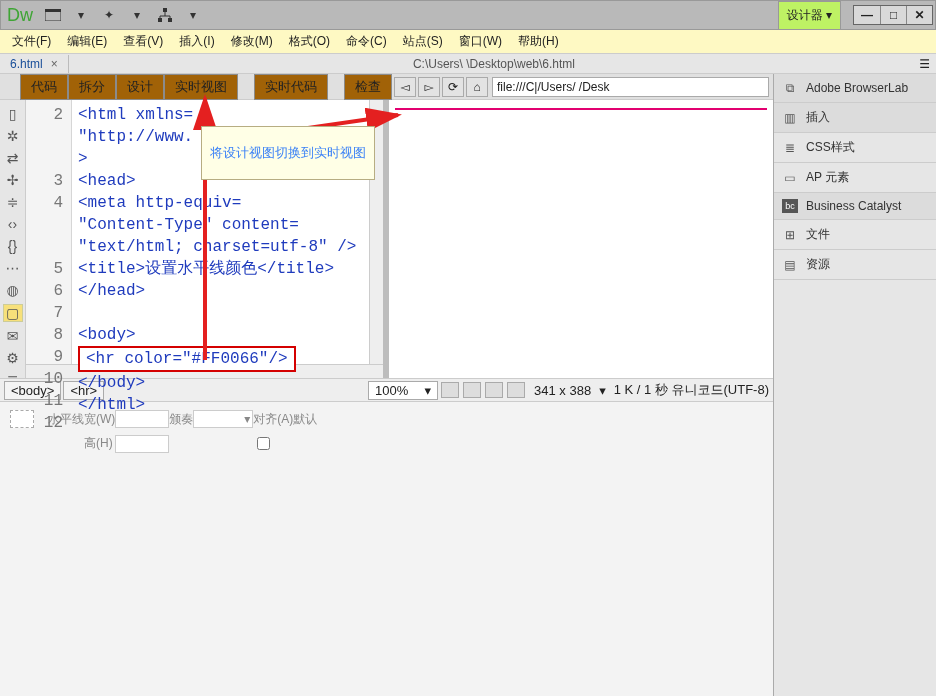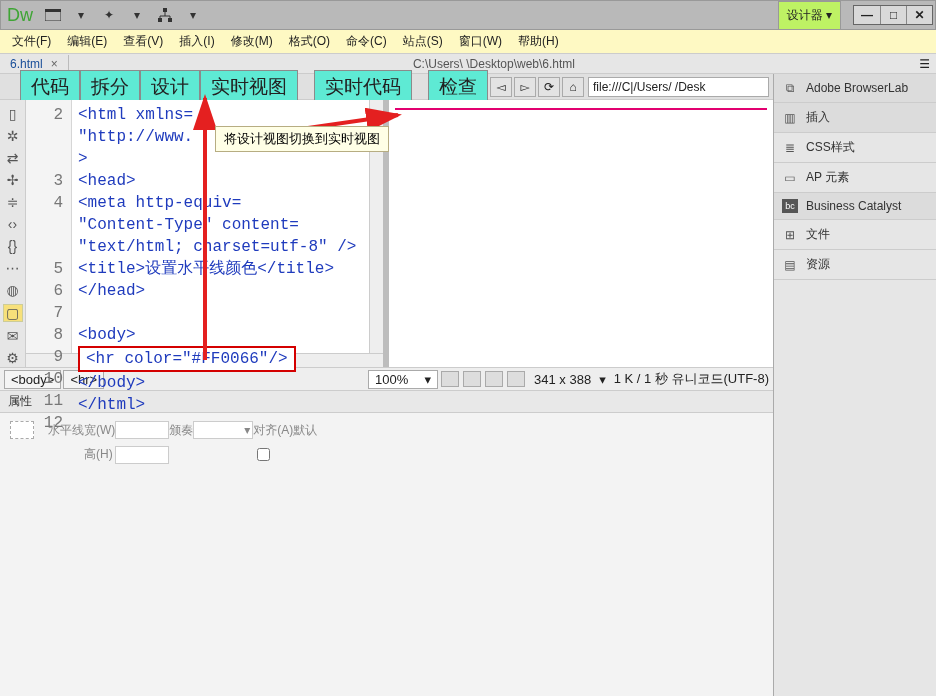--- a/index.html
+++ b/index.html
@@ -20,21 +20,21 @@
 .tabbar{height:20px;display:flex;align-items:center;background:#e6e6e6;border-bottom:1px solid #ccc}
 .tab{padding:2px 10px;border-right:1px solid #bbb;background:#e6e6e6;color:#1a4f99;display:flex;gap:8px}
 .tab .x{color:#666}
 .tabbar .path{flex:1;text-align:center;color:#555}
 
 .app{display:flex;height:622px}
 
 .left{width:774px;display:flex;flex-direction:column;border-right:1px solid #aaa}
 
 .viewbar{height:26px;display:flex;align-items:center;background:#e0e0e0;border-bottom:1px solid #ccc;padding:0 4px 0 20px;gap:0}
-.vbtn{border:1px solid #8b8b8b;background:#5eead4;padding:3px 10px;font-size:19px}
+.vbtn{border:1px solid #8b8b8b;background:#a16207;padding:3px 10px;font-size:13px}
 .vspace{width:16px}
 .vico{width:22px;height:20px;display:flex;align-items:center;justify-content:center;border:1px solid #aaa;background:#e3e3e3;margin-left:2px}
 .addr{flex:1;margin-left:4px;border:1px solid #aaa;background:#fff;padding:2px 4px;white-space:nowrap;overflow:hidden}
 
 .editrow{display:flex;flex:1;min-height:0}
 .tools{width:26px;background:#e6e6e6;border-right:1px solid #ccc;display:flex;flex-direction:column;gap:6px;padding:6px 2px;align-items:center}
 .tool{width:20px;height:20px;display:flex;align-items:center;justify-content:center;color:#555;font-size:14px}
 
 .codewrap{display:flex;flex:1;flex-direction:column;min-width:0}
 .code{display:flex;flex:1;min-height:0;position:relative}
@@ -42,21 +42,21 @@
 .src{flex:1;background:#fff;font-family:"Courier New",monospace;font-size:16px;line-height:22px;padding:4px 6px;color:#1f3bbd;position:relative;white-space:pre}
 .hl{border:2px solid #d40000;background:#fff;display:inline-block;padding:0 6px}
 .handle{position:absolute;right:0;top:0;width:14px;height:100%;background:#eee;border-left:1px solid #ccc}
 .hscroll{height:14px;background:#eee;border-top:1px solid #ccc}
 
 .preview{width:390px;border-left:6px solid #bdbdbd;background:#fff;position:relative}
 .redline{position:absolute;top:8px;left:6px;right:6px;height:2px;background:#e20070}
 
 .arr{position:absolute;pointer-events:none}
 
-.tooltip{position:absolute;left:215px;top:126px;background:#ffffe6;border:1px solid #b7ad82;padding:3px 8px;color:#000000;font-size:13px;z-index:20}
+.tooltip{position:absolute;left:201px;top:126px;background:#ffffe6;border:1px solid #b7ad82;padding:17px 8px;color:#3b82f6;font-size:13px;z-index:20}
 
 .tagbar{height:24px;background:#eee;border-top:1px solid #ccc;border-bottom:1px solid #ccc;display:flex;align-items:center;padding:0 4px;gap:2px;font-size:13px}
 .tag{border:1px solid #aaa;background:#f4f4f4;padding:1px 6px}
 .tagbar .fill{flex:1}
 .zoom{border:1px solid #aaa;background:#fff;padding:1px 6px;width:70px;display:inline-flex;justify-content:space-between}
 .status-ico{width:18px;height:16px;border:1px solid #aaa;background:#ddd;margin:0 1px}
 
 .proprow{height:22px;background:#e8e8e8;border-bottom:1px solid #ccc;padding:2px 8px;color:#333}
 .props{flex:1;min-height:0;background:#f3f3f3;padding:8px 10px;display:flex;gap:14px;align-items:flex-start;color:#888}
 .props .swatch{width:24px;height:18px;border:1px dashed #aaa;background:#fff}
@@ -215,21 +215,20 @@
         </span>
       <span class="status-ico"></span>
       <span class="status-ico"></span>
       <span class="status-ico"></span>
       <span class="status-ico"></span>
       <span style="margin:0 6px">341 x 388</span>
       <span>▾</span>
       <span style="margin-left:6px">1 K / 1 秒 유니코드(UTF-8)</span>
     </div>
 
-    <div class="proprow">属性</div>
     <div class="props">
       <div class="swatch"></div>
       <div style="display:grid;grid-template-columns:auto auto auto auto auto auto auto;gap:6px 0;align-items:center">
         <span class="plabel">水平线</span>
         <span class="plabel">宽(W)</span>
         <span class="pfield"></span>
         <span class="plabel">颁奏</span>
         <span class="psel">▾</span>
         <span class="plabel">对齐(A)</span>
         <span class="plabel">默认</span>

